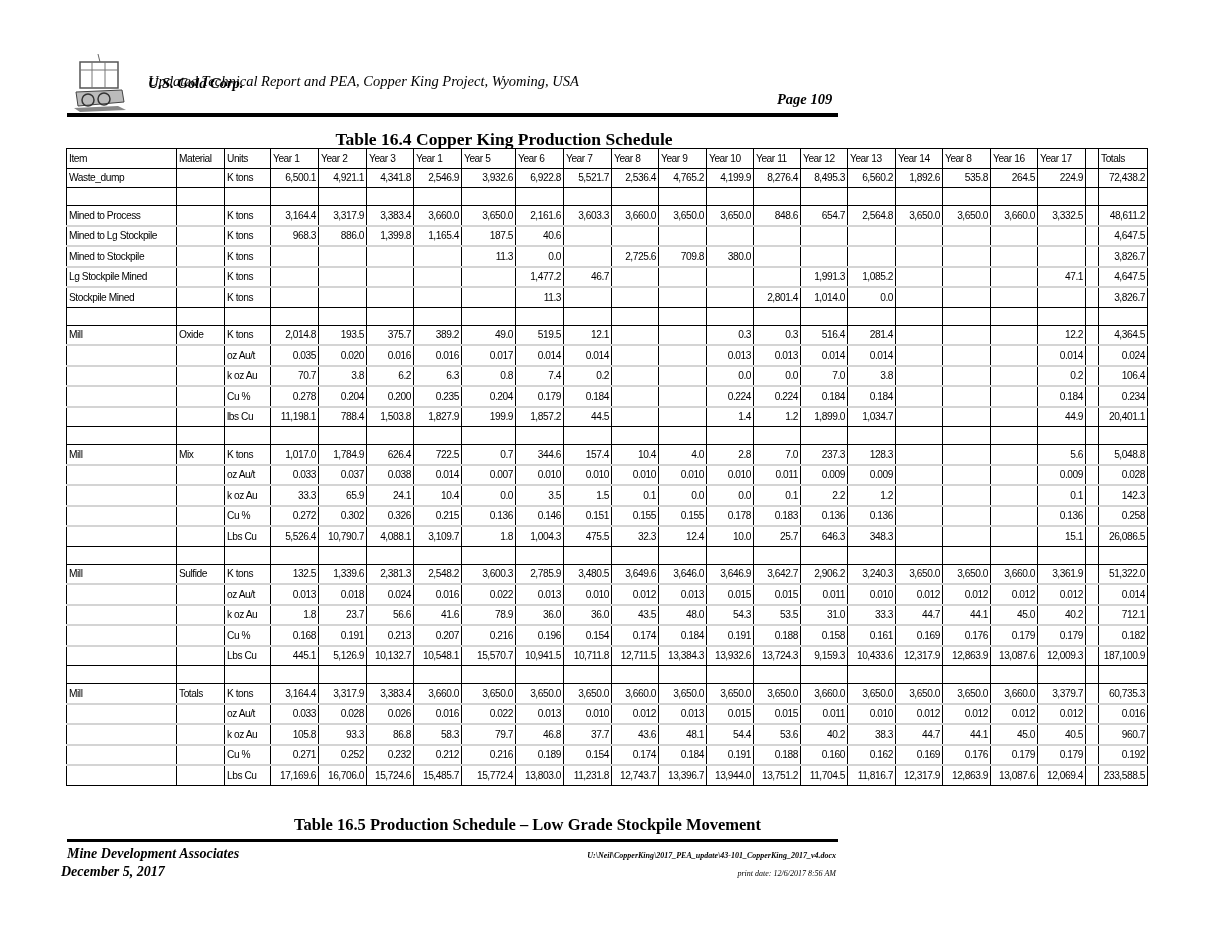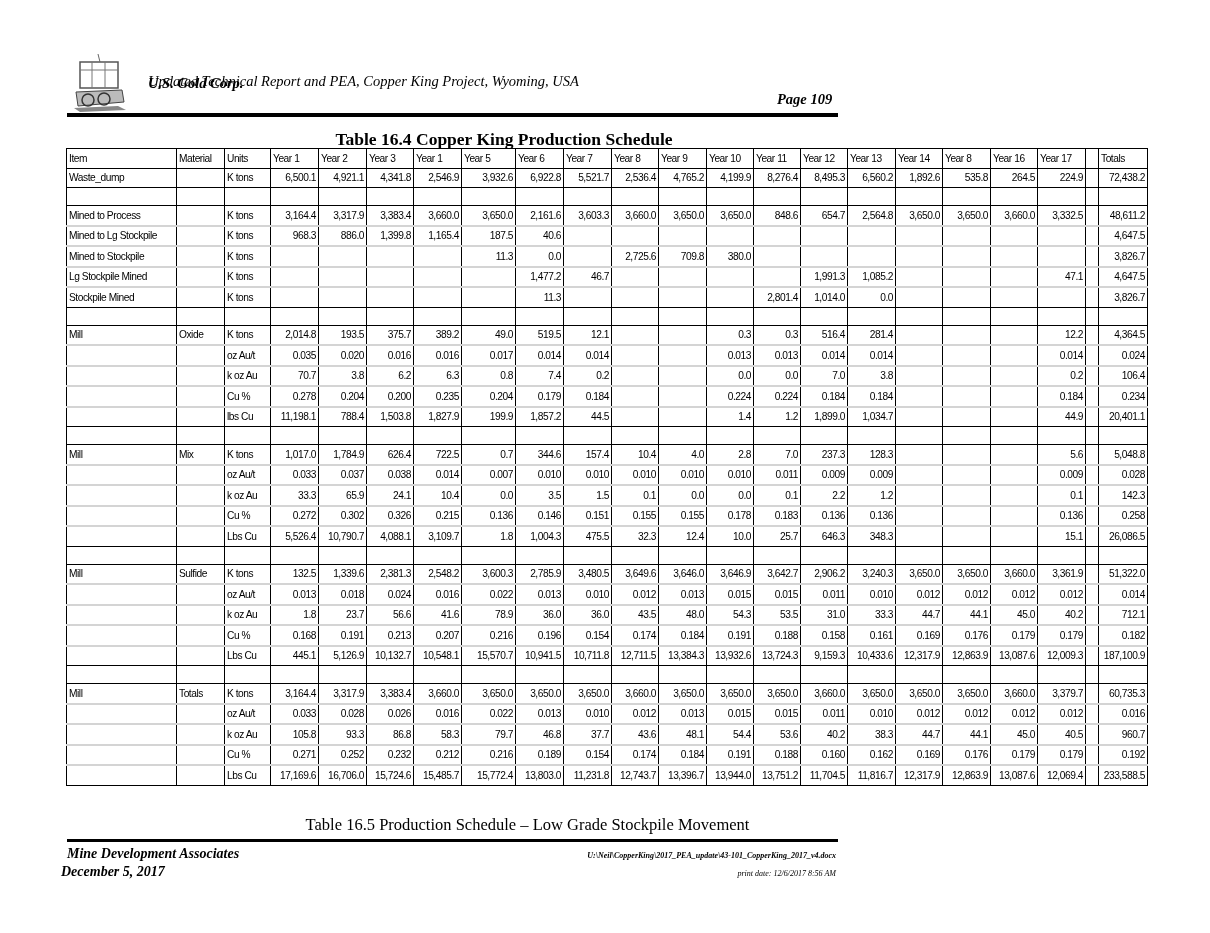--- a/index.html
+++ b/index.html
@@ -12,21 +12,21 @@
   .tbl-title { position:absolute; left:0; width:994px; top:129px; text-align:center; font-weight:bold; font-size:17.5px; padding-left:14px; box-sizing:border-box; }
   .tbl-title span { display:inline-block; }
   table.sched { position:absolute; left:66px; top:148px; border-collapse:collapse; font-family:"Liberation Sans", sans-serif; font-size:10.2px; letter-spacing:-0.45px; table-layout:fixed; }
   table.sched td { height:18.5px; padding:0 2px; border-left:1px solid #000; border-right:1px solid #000; white-space:nowrap; overflow:hidden; vertical-align:middle; }
   table.sched td.num { text-align:right; }
   table.sched tr.hdr td { border-top:1px solid #000; border-bottom:1px solid #000; }
   table.sched tr.bb td { border-bottom:1px solid #000; }
   table.sched tr.sep td { border-bottom:2px solid #d4d4d4; }
   table.sched tr.spacer td { height:17px; }
   table.sched td.gap { border-left:1px solid #000; border-right:1px solid #000; }
-  .next-title { position:absolute; left:0; width:1028px; top:815px; text-align:center; font-weight:normal; font-size:16.5px; padding-left:27px; box-sizing:border-box; }
+  .next-title { position:absolute; left:0; width:1028px; top:815px; text-align:center; font-weight:bold; font-size:16.5px; padding-left:27px; box-sizing:border-box; }
   .ftr-rule { position:absolute; left:67px; top:839px; width:771px; height:3px; background:#000; }
   .ftr-left1 { position:absolute; left:67px; top:846px; font-style:italic; font-weight:bold; font-size:14px;text-align:center; }
   .ftr-left2 { position:absolute; left:61px; top:864px; font-style:italic; font-weight:bold; font-size:14px; }
   .ftr-path { position:absolute; right:374px; top:851px; font-style:italic; font-size:8px;font-weight:bold; }
   .ftr-print { position:absolute; right:374px; top:869px; font-style:italic; font-size:8px; }
 </style>
 </head>
 <body>
 
 <div class="logo">

